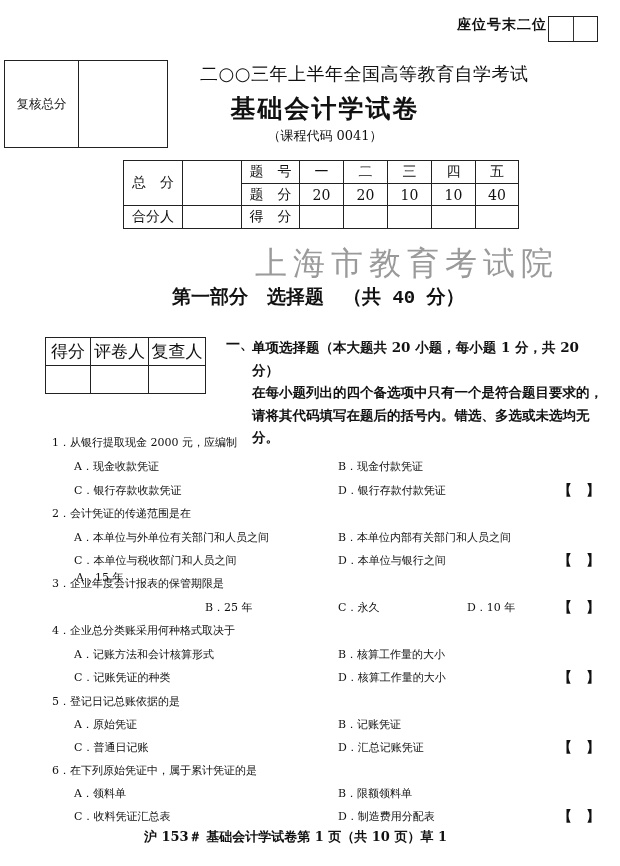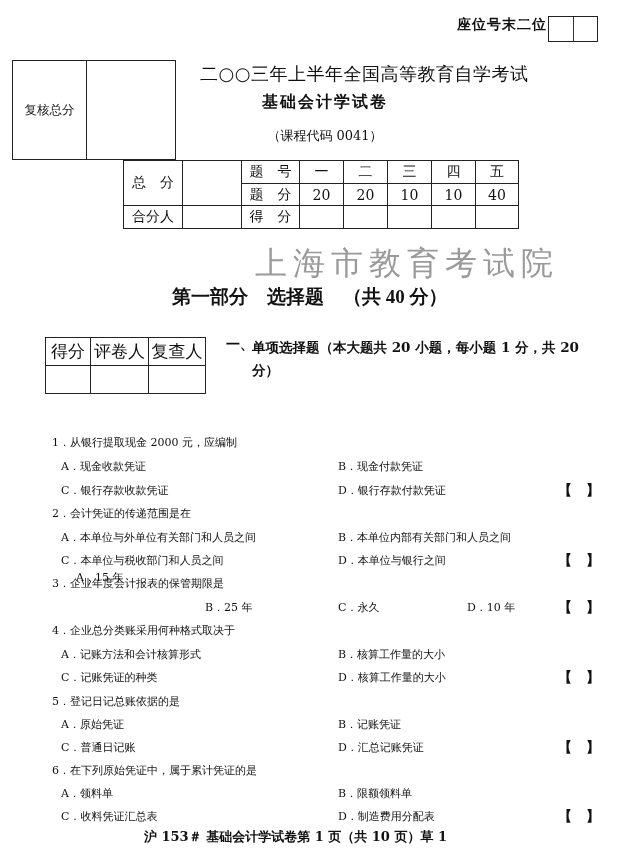--- a/index.html
+++ b/index.html
@@ -2,37 +2,37 @@
 <html><head>
 <meta charset="utf-8">
 <style>
   html, body { margin: 0; padding: 0; }
   body {
     width: 620px; height: 866px; position: relative; overflow: hidden;
     background: #ffffff; color: #111111;
     font-family: "DejaVu Serif", "Liberation Serif", serif;
   }
   .abs { position: absolute; }
-  .sans { font-family: Liberation Serif, serif; }
+  .sans { font-family: Liberation Mono, monospace; }
 
   
   #seat-label { left: 457px; top: 16px; font-size: 14px; font-weight: bold; letter-spacing: 1px; }
   #seat-box { left: 548px; top: 16px; width: 48px; height: 24px; border: 1.5px solid #222; display: flex; }
   #seat-box div { flex: 1; height: 100%; }
   #seat-box div:first-child { border-right: 1px solid #333; }
 
   
   table { border-collapse: collapse; }
   td { border: 1px solid #222; padding: 0; text-align: center; vertical-align: middle; font-size: 13px; }
-  #review-box { left: 12px; top: 60px; width: 164px; height: 100px; border: 1.5px solid #222; font-family: Liberation Mono, monospace; }
+  #review-box { left: 4px; top: 60px; width: 164px; height: 88px; border: 1.5px solid #222; font-family: Liberation Mono, monospace; }
   #review-box td { font-size: 12.5px; }
 
   
   #exam-title { left: 200px; top: 62px; width: 440px; font-size: 18px; letter-spacing: 0.5px; }
-  #paper-title { left: 180px; top: 92px; width: 290px; text-align: center; font-size: 16px; font-weight: bold; letter-spacing: 2px; }
+  #paper-title { left: 180px; top: 92px; width: 290px; text-align: center; font-size: 25px; font-weight: bold; letter-spacing: 2px; }
   #course-code { left: 180px; top: 127px; width: 290px; text-align: center; font-size: 13px; }
 
   
   #score-table { left: 123px; top: 160px; width: 396px; height: 69px; border: 1.5px solid #222; }
   #score-table td { font-size: 14px; }
 
   
   #watermark { left: 255px; top: 242px; font-size: 32px; color: #9a9a9a; letter-spacing: 6px; font-weight: normal; }
 
   
@@ -42,21 +42,21 @@
   #grader-table { left: 45px; top: 337px; width: 161px; height: 57px; border: 1.5px solid #222; }
   #grader-table td { font-size: 17px; }
 
   
   #section-prefix { left: 226px; top: 336px; font-size: 14px; font-weight: bold; }
   #section-text { left: 252px; top: 336px; width: 355px; font-size: 13.5px; font-weight: bold; line-height: 22.5px; }
 
   
   .q { font-size: 11px; white-space: nowrap; }
   .stem { left: 52px; }
-  .optA, .optC { left: 61px; }
+  .optA, .optC { left: 74px; }
   .optB, .optD { left: 338px; }
   .optA4 { left: 76px; } .optB4 { left: 205px; } .optC4 { left: 338px; } .optD4 { left: 467px; text-align: center; }
   .bracket { left: 558px; width: 42px; display: flex; justify-content: space-between; font-size: 14px; font-weight: bold; }
 
   #footer { left: 144px; top: 828px; font-size: 13px; font-weight: bold; }
 </style>
 </head>
 <body>
 
 <div class="abs" id="seat-label">座位号末二位</div>
@@ -126,20 +126,21 @@
     <td></td>
     <td></td>
     <td></td>
   </tr>
 </tbody>
   </table>
 
 <div class="abs" id="section-prefix">一、</div>
 <div class="abs" id="section-text">
   <div>单项选择题（本大题共 20 小题，每小题 1 分，共 20 分）</div>
+  <div>在每小题列出的四个备选项中只有一个是符合题目要求的，请将其代码填写在题后的括号内。错选、多选或未选均无分。</div>
 </div>
 
 <div class="abs q stem" style="top:435px"><span>1．</span><span>从银行提取现金 2000 元，应编制</span></div>
 <div class="abs q optA" style="top:459px">A．现金收款凭证</div>
 <div class="abs q optB" style="top:459px">B．现金付款凭证</div>
 <div class="abs q optC" style="top:483px">C．银行存款收款凭证</div>
 <div class="abs q optD" style="top:483px">D．银行存款付款凭证</div>
 <div class="abs bracket" style="top:482px">
     <span>【</span>
     <span>】</span>

